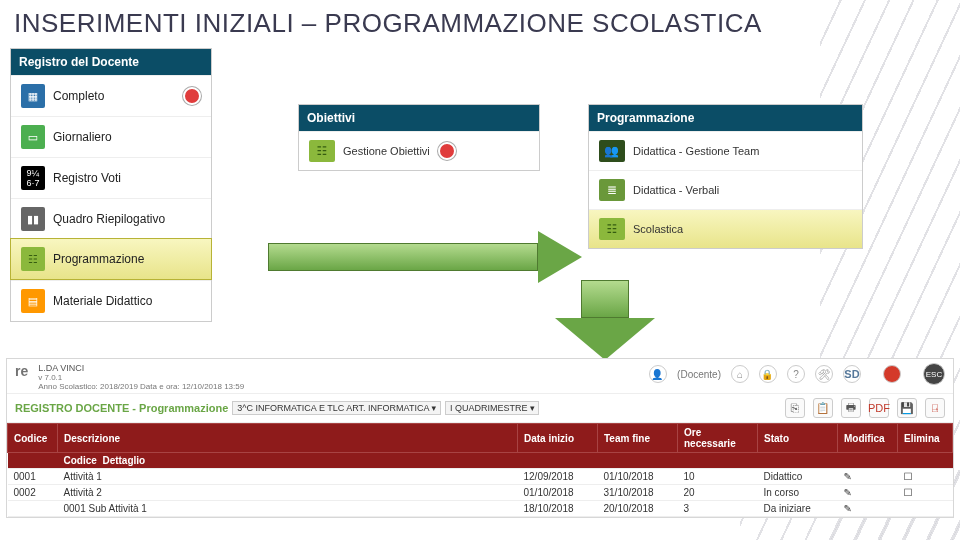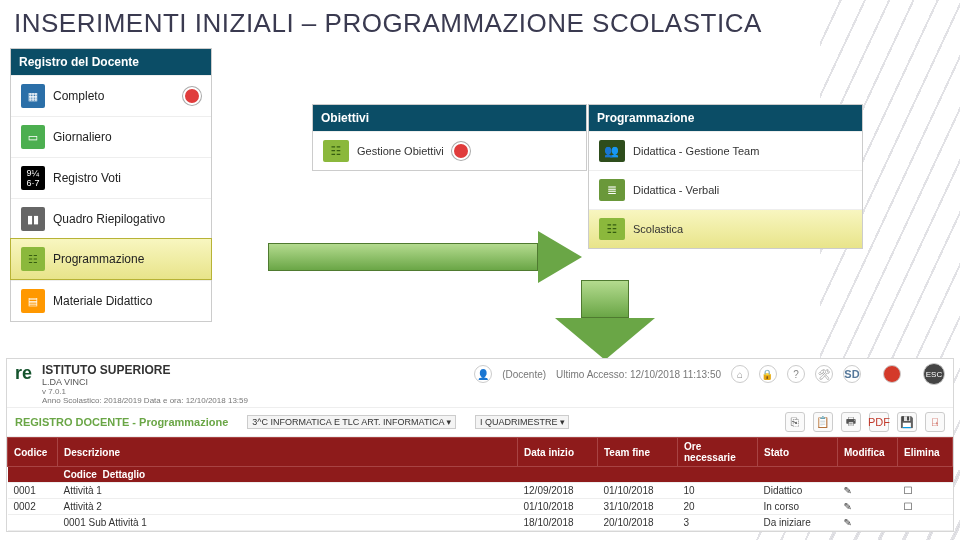--- a/index.html
+++ b/index.html
@@ -9,49 +9,49 @@
   .panel-left { position:absolute; left:10px; top:48px; width:202px; border:1px solid #ccc; background:#fff; }
   .panel-head { background:#0b4d66; color:#fff; font-size:12px; font-weight:bold; padding:6px 8px; }
   .nav-item { display:flex; align-items:center; gap:8px; padding:8px 10px; border-top:1px solid #eee; cursor:pointer; }
   .nav-item.sel { background:linear-gradient(#f8f6c0,#e8e48a); border:1px solid #b7b336; margin:-1px -1px 0 -1px; }
   .nav-icon { width:24px; height:24px; flex:0 0 24px; display:inline-flex; align-items:center; justify-content:center; font-size:11px; color:#fff; background:#888; border-radius:2px; }
   .nav-icon.cal{background:#2b6fa8;} .nav-icon.day{background:#4caf50;} .nav-icon.v94{background:#000000;font-size:9px;} .nav-icon.bars{background:#666;} .nav-icon.tree{background:#8bb83c;color:#365d11;} .nav-icon.mat{background:#ff9800;}
   .nav-label { font-size:12px; color:#222; }
   .new-badge { margin-left:auto; width:18px; height:18px; border-radius:50%; background:#e03c3c; border:2px solid #fff; box-shadow:0 0 0 1px #aaa; }
 
   
-  .panel-obi { position:absolute; left:298px; top:104px; width:275px; border:1px solid #ccc; background:#fff;margin-left:14px; }
+  .panel-obi { position:absolute; left:298px; top:104px; width:242px; border:1px solid #ccc; background:#fff; }
   .panel-prog { position:absolute; left:588px; top:104px; width:275px; border:1px solid #ccc; background:#fff; }
   .sub-item { display:flex; align-items:center; gap:8px; padding:8px 10px; border-top:1px solid #eee; cursor:pointer; }
   .sub-item.sel { background:linear-gradient(#f8f6c0,#e8e48a); }
   .sub-item .ico { width:26px; height:22px; flex:0 0 26px; display:inline-flex; align-items:center; justify-content:center; color:#fff; background:#6a983a; border-radius:2px; font-size:12px; }
   .sub-item .ico.team{background:#2e4d1c;} .sub-item .ico.doc{background:#6a983a;} .sub-item .ico.tree{background:#8bb83c;color:#365d11;}
 
   
   .arrow-right { position:absolute; left:268px; top:235px; width:320px; height:44px; }
   .arrow-right .shaft { position:absolute; left:0; top:8px; width:270px; height:28px; background:linear-gradient(#b4db8f,#6aa646); border:1px solid #4f7a30; }
   .arrow-right .head { position:absolute; left:270px; top:-4px; width:0; height:0; border-top:26px solid transparent; border-bottom:26px solid transparent; border-left:44px solid #6aa646; }
   .arrow-down { position:absolute; left:555px; top:280px; width:100px; height:80px; }
   .arrow-down .shaft { position:absolute; left:26px; top:0; width:48px; height:38px; background:linear-gradient(#b4db8f,#6aa646); border:1px solid #4f7a30; }
   .arrow-down .head { position:absolute; left:0; top:38px; width:0; height:0; border-left:50px solid transparent; border-right:50px solid transparent; border-top:42px solid #6aa646; }
 
   
   .app { position:absolute; left:6px; right:6px; top:358px; border:1px solid #d7d7d7; background:#fff; }
   .app-top { display:flex; align-items:flex-start; gap:10px; padding:4px 8px 2px; border-bottom:1px solid #eee; }
-  .re-logo { font-weight:bold; color:#14532d; font-size:18px; }
+  .re-logo { font-weight:bold; color:#737373; font-size:14px; }
   .inst { display:flex; flex-direction:column; }
   .inst-name { font-weight:bold; font-size:12px; }
   .inst-sub { font-size:9px; color:#555; }
   .tiny { font-size:8px; color:#777; }
   .top-icons { margin-left:auto; display:flex; gap:10px; align-items:center; color:#888; font-size:14px; }
   .top-icons span { display:inline-flex; width:18px; height:18px; align-items:center; justify-content:center; border:1px solid #ccc; border-radius:50%; font-size:10px; }
   .r-icons { display:flex; gap:22px; align-items:center; }
   .r-icons .sd{font-size:11px;font-weight:bold;color:#56789a;} .r-icons .dot{width:18px;height:18px;border-radius:50%;background:#d43a2a;} .r-icons .esc{width:22px;height:22px;border-radius:50%;background:#444;color:#fff;display:inline-flex;align-items:center;justify-content:center;font-size:8px;}
 
-  .app-row2 { display:flex; align-items:center; padding:4px 8px; gap:19px; border-bottom:1px solid #eee; }
+  .app-row2 { display:flex; align-items:center; padding:4px 8px; gap:4px; border-bottom:1px solid #eee; }
   .crumb { color:#6aa646; font-weight:bold; font-size:11px; }
   .sel-box { font-size:9px; background:#f4f4f4; border:1px solid #ccc; padding:1px 4px; }
   .app-row2 .right { margin-left:auto; display:flex; gap:8px; align-items:center; }
   .tool { width:20px; height:20px; border:1px solid #ccc; border-radius:3px; display:inline-flex; align-items:center; justify-content:center; font-size:11px; color:#555; background:#fafafa; }
   .tool.pdf{color:#c0392b;} .tool.save{color:#2a6fa8;} .tool.exit{color:#c0392b;}
 
   table.grid { width:100%; border-collapse:collapse; font-size:10px; }
   table.grid th { background:#8e1b1b; color:#fff; padding:3px 6px; text-align:left; font-weight:bold; border:1px solid #a84343; }
   table.grid td { padding:2px 6px; border-bottom:1px solid #eee; }
   table.grid td.c { }
@@ -129,29 +129,27 @@
   </div>
 <div class="arrow-down">
     <div class="shaft"></div>
     <div class="head"></div>
   </div>
 
 <div class="app">
   <div class="app-top">
     <div class="re-logo">re</div>
     <div class="inst">
-      <span class="inst-name">ISTITUTO SUPERIORE</span>
       <span class="inst-sub">L.DA VINCI</span>
       <span class="tiny">v 7.0.1</span>
       <span class="tiny">Anno Scolastico: 2018/2019  Data e ora: 12/10/2018 13:59</span>
     </div>
     <div class="top-icons">
       <span>👤</span>
       <span class="tiny" style="border:none;width:auto">(Docente)</span>
-      <span class="tiny" style="border:none;width:auto">Ultimo Accesso: 12/10/2018 11:13:50</span>
       <span>⌂</span>
       <span>🔒</span>
       <span>?</span>
       <span>🛠</span>
       <div class="r-icons">
         <span class="sd">SD</span>
         <span class="dot"></span>
         <span class="esc">ESC</span>
       </div>
     </div>

